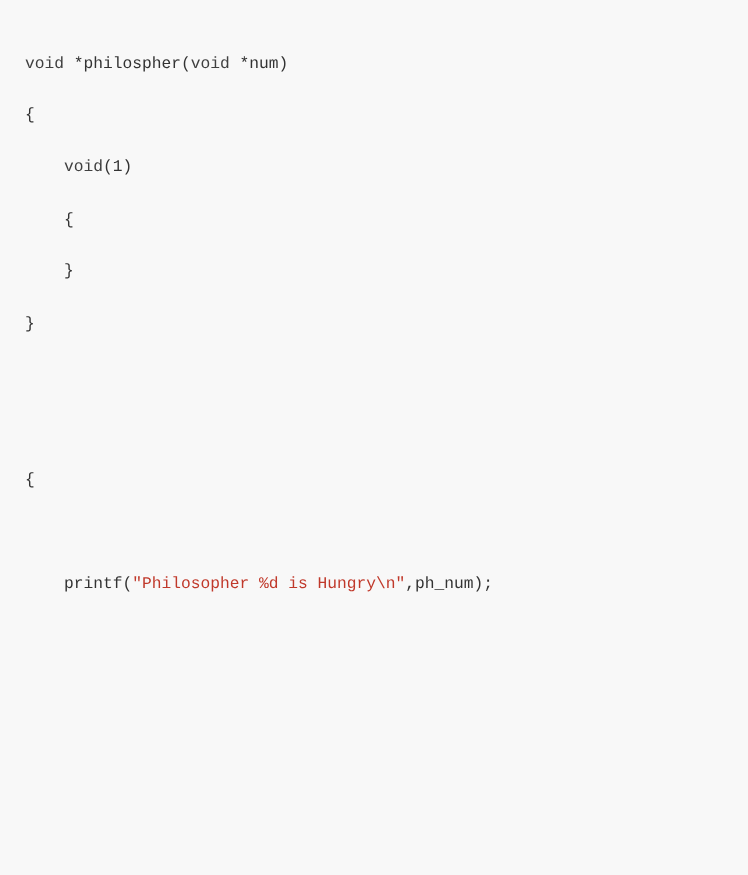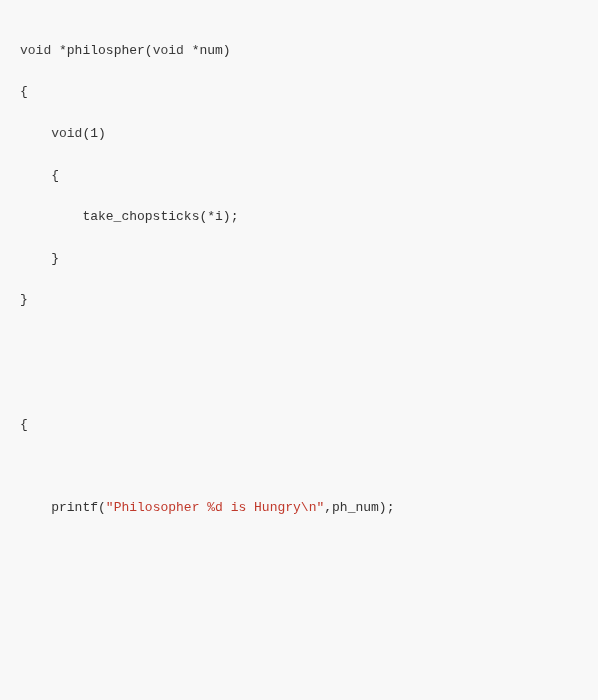--- a/index.html
+++ b/index.html
@@ -32,21 +32,20 @@
     }
   </style>
 </head>
 <body>
 
 <div class="code-block">
 <span class="line"><span class="kw">void</span> *philospher(<span class="kw">void</span> *num)</span>
 <span class="line">{</span>
 <span class="line">    <span class="kw">void</span>(1)</span>
 <span class="line">    {</span>
-<span class="line">        take_chopsticks(*i);</span>
 <span class="line">    }</span>
 <span class="line">}</span>
 <span class="line"> </span>
 <span class="line"> </span>
 <span class="line">{</span>
 <span class="line"> </span>
 <span class="line">    printf(<span class="str">"Philosopher %d is Hungry\n"</span>,ph_num);</span>
 <span class="line"> </span>
 
 

